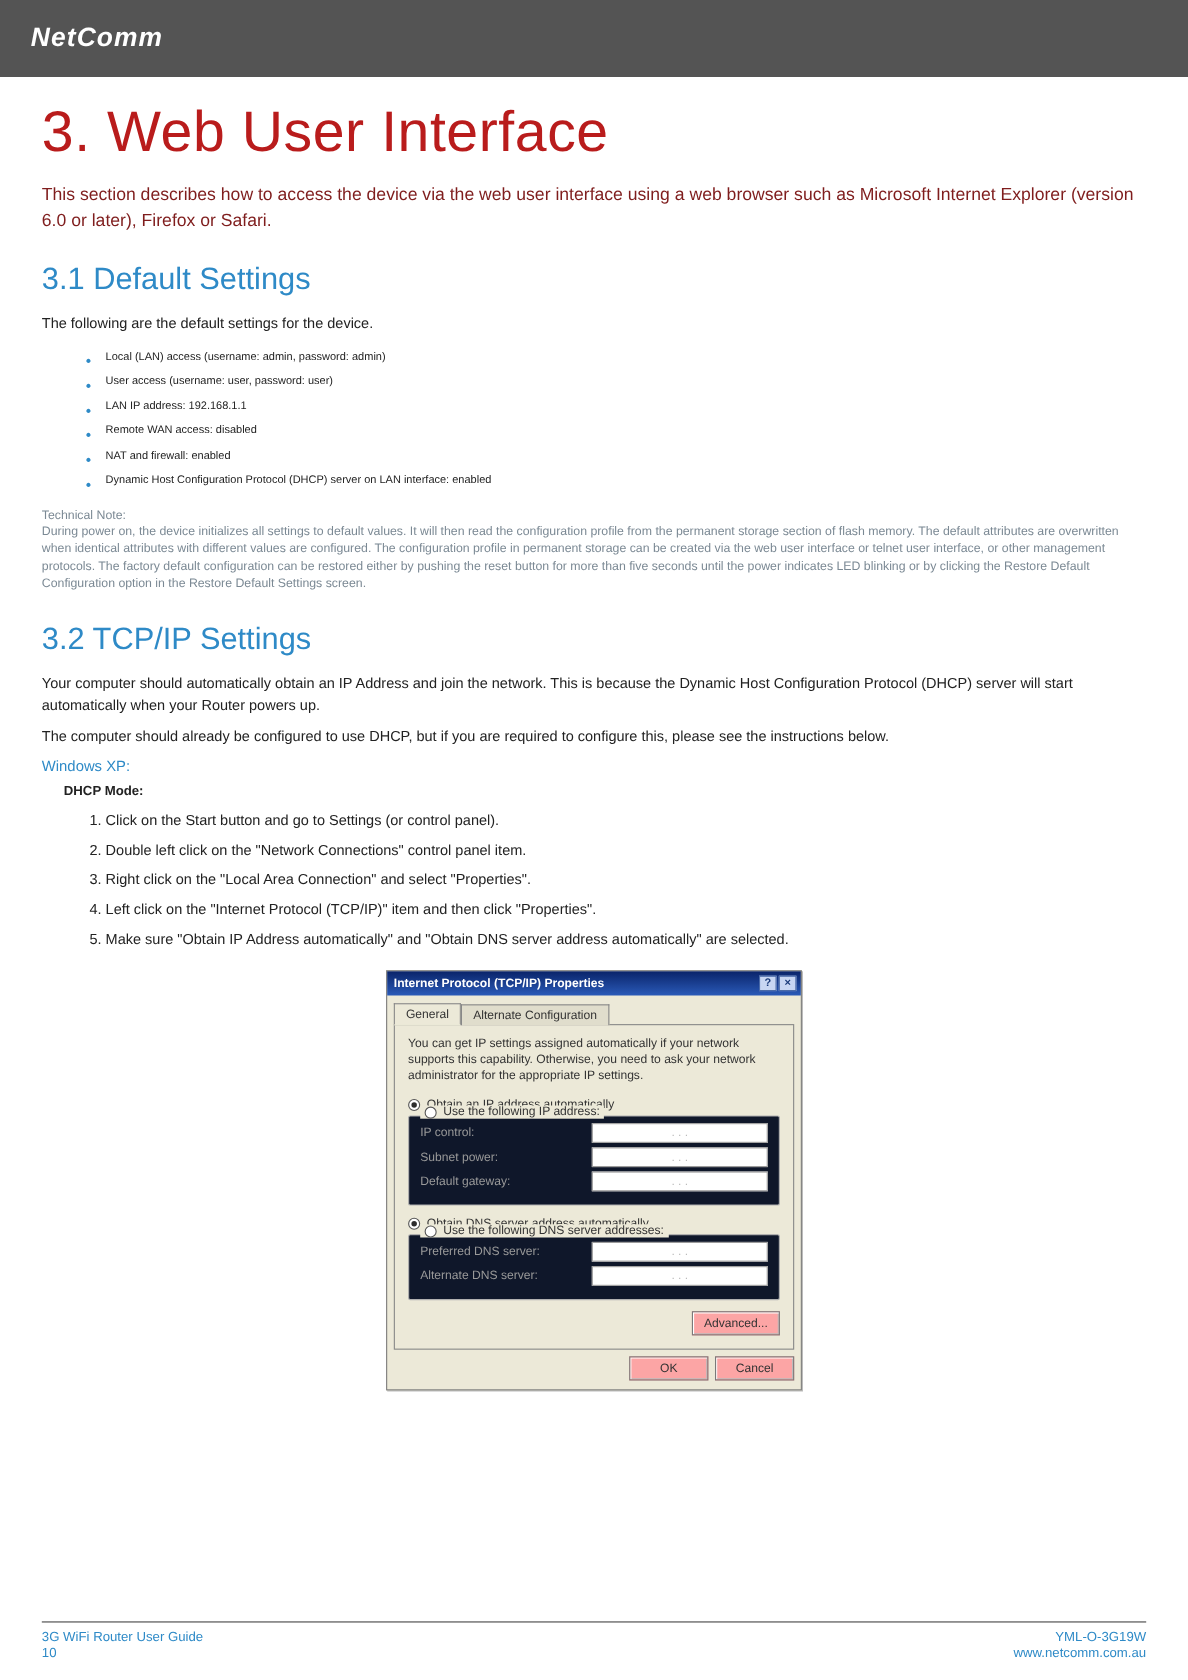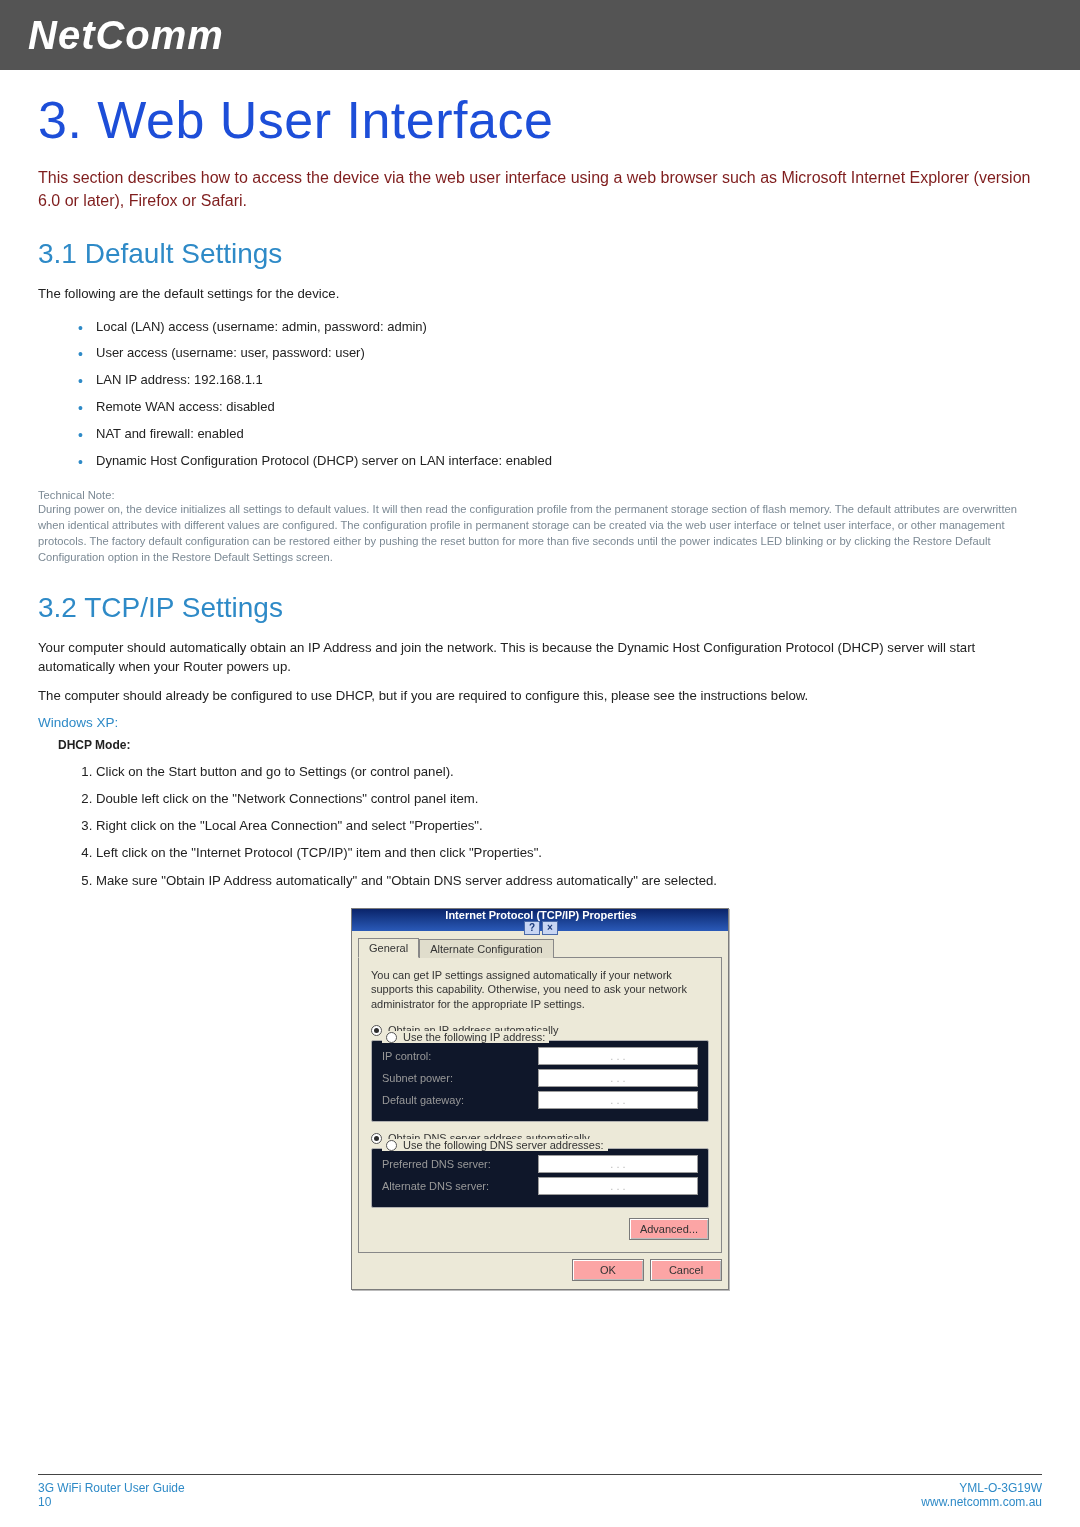--- a/index.html
+++ b/index.html
@@ -1,36 +1,36 @@
 <!DOCTYPE html>
 <html><head>
 <meta charset="utf-8">
 <style>
 * { box-sizing: border-box; margin: 0; padding: 0; }
 html, body { width: 1080px; background: #fff; font-family: Arial, Helvetica, sans-serif; color: #222; }
 .page { width: 1080px; min-height: 1527px; position: relative; padding: 0; }
 .header-band { height: 70px; background: #545454; display: flex; align-items: center; padding-left: 28px; }
-.logo { font-style: italic; font-weight: 900; font-size: 40px; color: #fff; letter-spacing: 1px; font-family: "Arial Black", Arial, sans-serif; }
+.logo { font-style: italic; font-weight: 900; font-size: 24px; color: #fff; letter-spacing: 1px; font-family: "Arial Black", Arial, sans-serif; }
 .content { padding: 12px 38px 0 38px; }
-h1.title { font-size: 52px; font-weight: 300; color: #1d4ed8; letter-spacing: 0.5px; margin: 8px 0 16px 0; font-family: Arial, Helvetica, sans-serif; }
+h1.title { font-size: 52px; font-weight: 300; color: #b91c1c; letter-spacing: 0.5px; margin: 8px 0 16px 0; font-family: Arial, Helvetica, sans-serif; }
 p.body { font-size: 16px; line-height: 1.45; margin-bottom: 18px; color: #7f1d1d; }
 h2.section { font-size: 28px; font-weight: 400; color: #2e8ac7; margin: 26px 0 14px 0; }
 p.sub { font-size: 13.2px; line-height: 1.45; margin-bottom: 10px; color: #222; }
 ul.bullets { list-style: none; padding-left: 40px; margin: 6px 0 14px 0; }
-ul.bullets li { position: relative; padding: 4px 0 4px 18px; font-size: 13px; line-height: 1.45; }
+ul.bullets li { position: relative; padding: 4px 0 4px 18px; font-size: 10px; line-height: 1.45; }
 ul.bullets li::before { content: "•"; position: absolute; left: 0; top: 4px; color: #2e8ac7; font-size: 14px; }
 ol.numbers { list-style: decimal; padding-left: 58px; margin: 6px 0 14px 0; }
 ol.numbers li { padding: 4px 0; font-size: 13.2px; line-height: 1.45; }
 .tech-head { font-size: 11.2px; color: #7b8994; margin-top: 10px; }
 .tech-body { font-size: 11.2px; color: #7b8994; line-height: 1.45; margin-bottom: 10px; }
 .os-head { font-size: 13.5px; color: #2e8ac7; margin-top: 10px; margin-bottom: 8px; }
 .mode-head { font-size: 12px; font-weight: bold; margin-bottom: 6px; padding-left: 20px; }
 .dialog-wrap { display: flex; justify-content: center; margin: 14px 0 0 0; }
 .dialog { width: 378px; border: 1px solid #7c7c7c; background: #ece9d8; font-family: Tahoma, Arial, sans-serif; font-size: 11px; color: #333; box-shadow: 1px 1px 0 #bbb; }
-.titlebar { height: 22px; background: linear-gradient(#0a246a, #2a5ab8); color: #fff; display: flex; align-items: center; justify-content: space-between; padding: 0 4px 0 6px; font-weight: bold; font-size: 11px; flex-direction: column; }
+.titlebar { height: 22px; background: linear-gradient(#0a246a, #2a5ab8); color: #fff; display: flex; align-items: center; justify-content: space-between; padding: 0 4px 0 6px; font-weight: bold; font-size: 11px; }
 .titlebar .tbtns { display: flex; gap: 2px; }
 .titlebar .tb { width: 16px; height: 14px; background: #c8d6f3; border: 1px solid #4a6aa8; display: flex; align-items: center; justify-content: center; font-size: 10px; color: #1a3a7a; font-weight: bold; }
 .tabrow { display: flex; padding: 6px 6px 0 6px; gap: 0; align-items: flex-end; }
 .tab { padding: 3px 10px; font-size: 11px; background: #ece9d8; border: 1px solid #888; border-bottom: none; position: relative; top: 1px; }
 .tab.active { background: #ece9d8; border-bottom: 1px solid #ece9d8; }
 .tab.inactive { background: #e0ddcc; }
 .tabpanel { border: 1px solid #888; margin: 0 6px 6px 6px; padding: 10px 12px 12px 12px; background: #ece9d8; }
 .desc { margin-bottom: 12px; line-height: 1.35; }
 .group { border: 1px solid #b0b0b0; border-radius: 2px; padding: 8px 10px; margin-bottom: 10px; background: #0f172a; position: relative; }
 .radio-row { display: flex; align-items: center; gap: 6px; margin: 6px 0 4px 0; }

